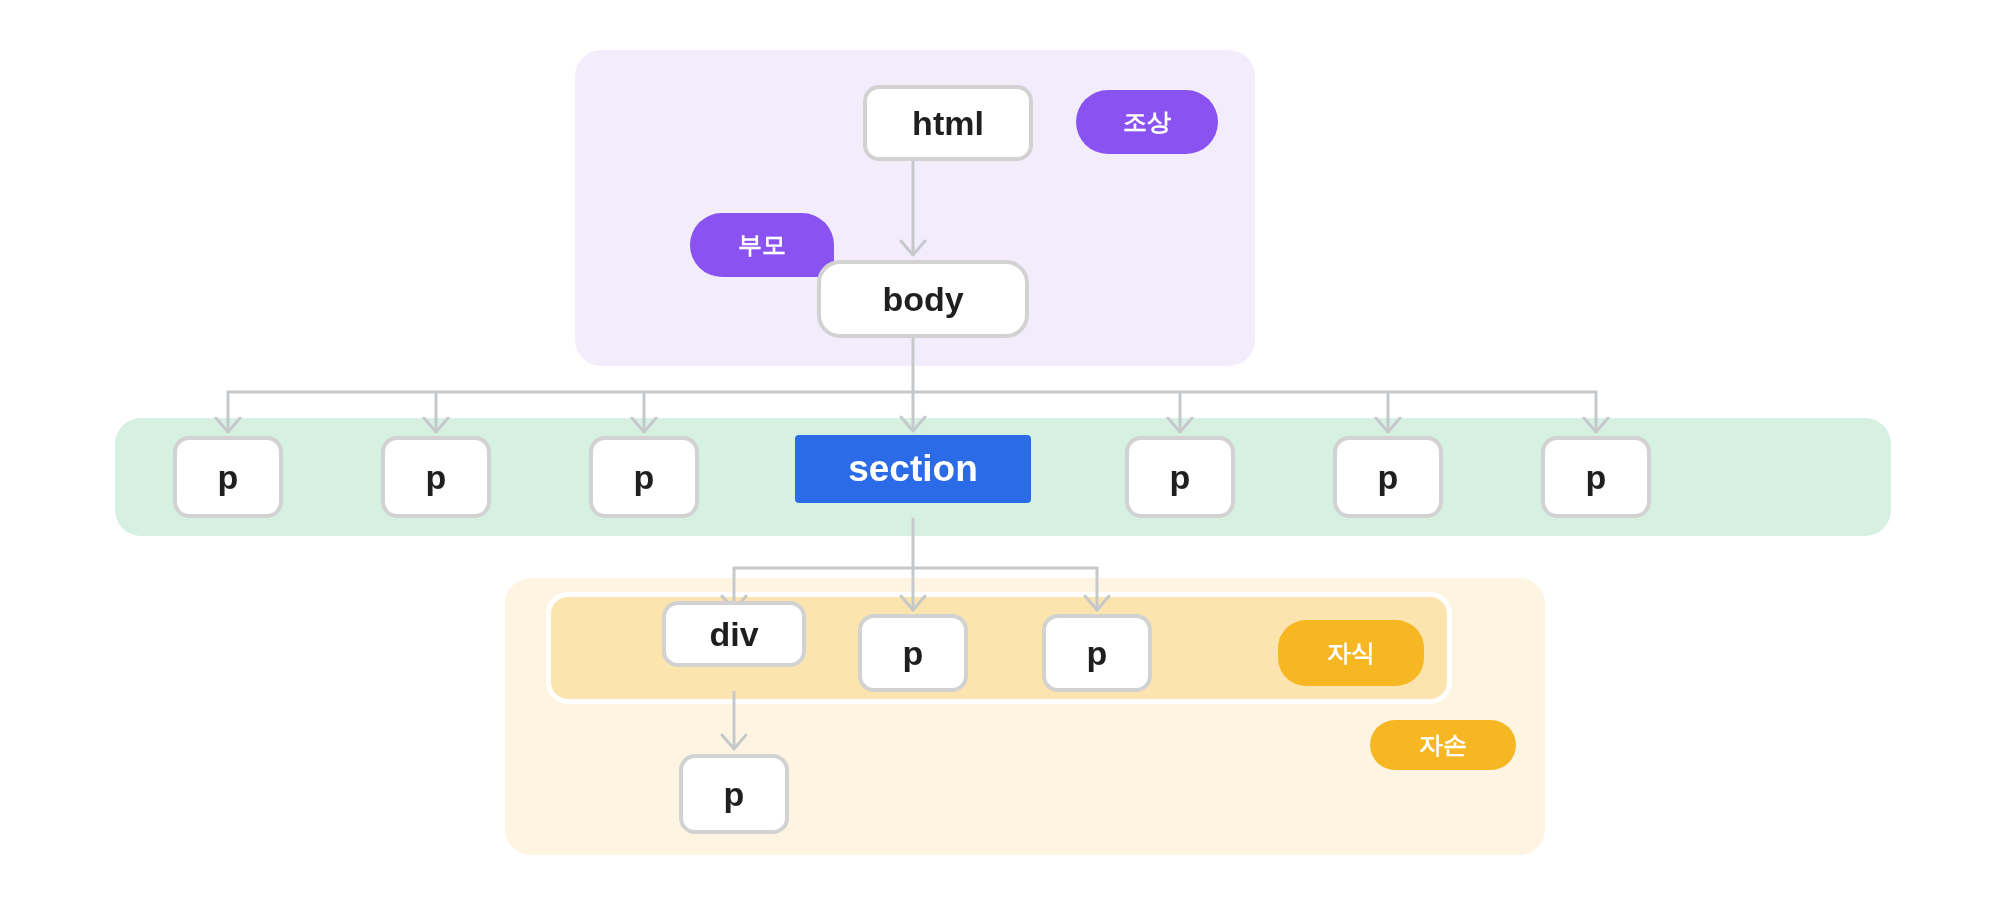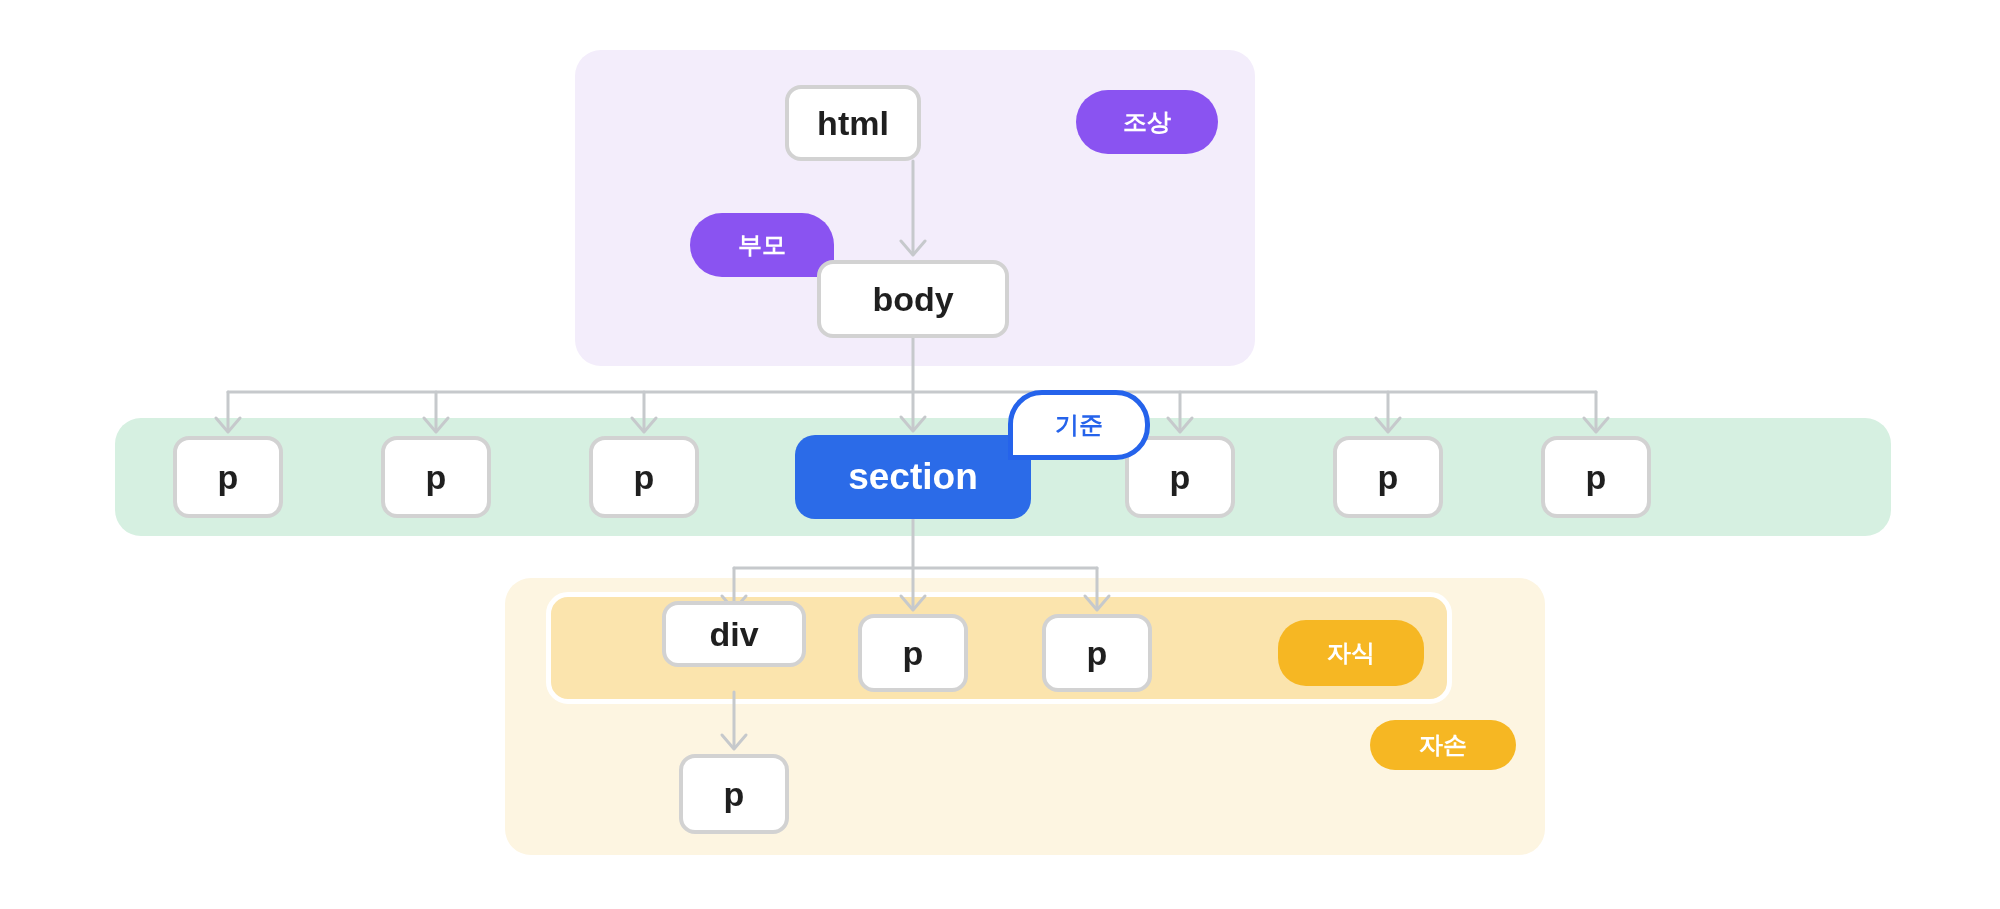--- a/index.html
+++ b/index.html
@@ -40,28 +40,28 @@
   }
   .node {
     position: absolute;
     background: #ffffff;
     border: 4px solid var(--node-border);
     border-radius: 16px;
     box-sizing: border-box;
     display: flex; align-items: center; justify-content: center;
     font-weight: bold; font-size: 34px; color: var(--node-text);
   }
-  .node-html    { left: 785px;  top: 85px;  width: 136px; height: 76px; }
-  .node-body    { left: 817px;  top: 260px; width: 192px; height: 78px; }
+  .node-html    { left: 863px;  top: 85px;  width: 170px; height: 76px; }
+  .node-body    { left: 817px;  top: 260px; width: 212px; height: 78px; border-radius: 23px; }
   .node-p       { width: 110px; height: 82px; top: 436px; }
   .node-p1 { left: 173px; }  .node-p2 { left: 381px; }  .node-p3 { left: 589px; }
   .node-p4 { left: 1125px; } .node-p5 { left: 1333px; } .node-p6 { left: 1541px; }
   .node-section {
-    left: 795px; top: 435px; width: 236px; height: 84px;
-    background: var(--blue-node); border: none; border-radius: 20px;
+    left: 795px; top: 435px; width: 236px; height: 68px;
+    background: var(--blue-node); border: none; border-radius: 4px;
     color: #ffffff; font-size: 37px;
   }
   .node-div  { left: 662px;  top: 601px; width: 144px; height: 66px; }
   .node-p7   { left: 858px;  top: 614px; width: 110px; height: 78px; }
   .node-p8   { left: 1042px; top: 614px; width: 110px; height: 78px; }
   .node-p9   { left: 679px;  top: 754px; width: 110px; height: 80px; }
   .badge {
     position: absolute;
     display: flex; align-items: center; justify-content: center;
     font-weight: bold; font-size: 24px; color: #ffffff;
@@ -147,21 +147,20 @@
   <div class="badge badge-parent">부모</div>
   <div class="node node-body">body</div>
 
   <div class="node node-p node-p1">p</div>
   <div class="node node-p node-p2">p</div>
   <div class="node node-p node-p3">p</div>
   <div class="node node-section">section</div>
   <div class="node node-p node-p4">p</div>
   <div class="node node-p node-p5">p</div>
   <div class="node node-p node-p6">p</div>
-  <div class="badge badge-base">기준</div>
 
   <div class="node node-div">div</div>
   <div class="node node-p7">p</div>
   <div class="node node-p8">p</div>
   <div class="badge badge-child">자식</div>
 
   <div class="node node-p9">p</div>
   <div class="badge badge-descendant">자손</div>
 
 </div>

